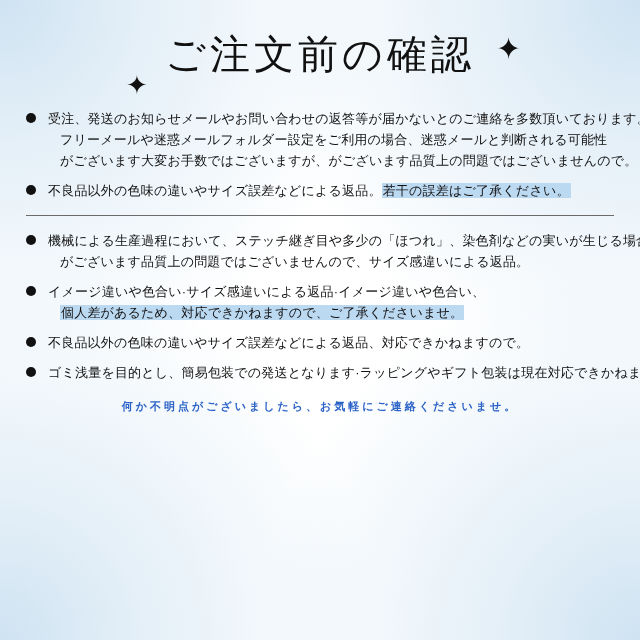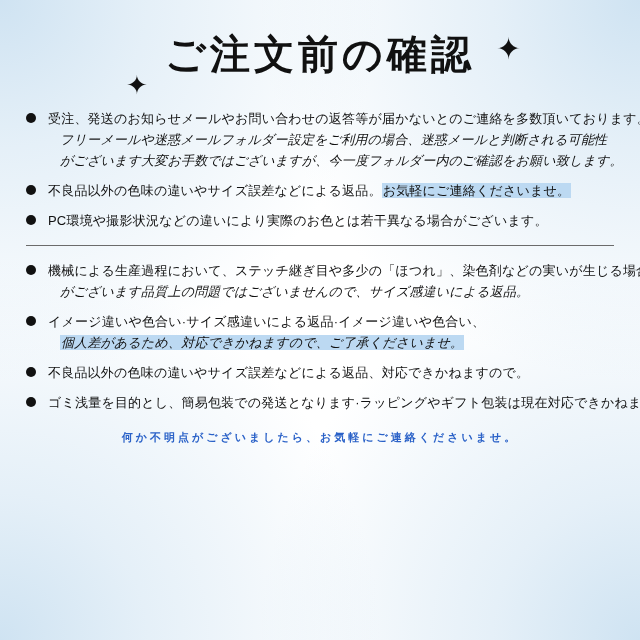--- a/index.html
+++ b/index.html
@@ -42,21 +42,21 @@
   .title-area {
     position: relative;
     height: 108px;
     display: flex;
     align-items: center;
     justify-content: center;
   }
   .title-text {
     font-family: "Liberation Serif", "DejaVu Serif", serif;
     font-size: 40px;
-    font-weight: bold;
+    font-weight: normal;
     letter-spacing: 4px;
     color: #111111;
     white-space: nowrap;
   }
   .sparkle {
     position: absolute;
     color: #111111;
     line-height: 1;
     user-select: none;
   }
@@ -83,21 +83,20 @@
   }
   .line {
     font-size: 13px;
     line-height: 1.62;
     color: #111111;
     letter-spacing: 0.2px;
     white-space: nowrap;
   }
   .line.indent {
     padding-left: 12px;
-    font-style: italic;
   }
   .hl {
     background: #bcd9f2;
     padding: 0 1px;
   }
 
   .divider {
     height: 1px;
     background: #6b6b6b;
     margin: 14px 12px 14px 12px;
@@ -128,32 +127,28 @@
       <span class="sparkle s2">✦</span>
       <h1 class="title-text">ご注文前の確認</h1>
     </div>
 
     <div class="block">
 
       <div class="item">
         <span class="bullet"></span>
         <div class="line">受注、発送のお知らせメールやお問い合わせの返答等が届かないとのご連絡を多数頂いております。</div>
         <div class="line indent">フリーメールや迷惑メールフォルダー設定をご利用の場合、迷惑メールと判断される可能性</div>
-        <div class="line indent">がございます大変お手数ではございますが、今一度フォルダー内のご確認をお願い致します。</div>
+        <div class="line indent">がございます大変お手数ではございますが、がございます品質上の問題ではございませんので。</div>
       </div>
 
       <div class="item">
         <span class="bullet"></span>
-        <div class="line"><span>不良品以外の色味の違いやサイズ誤差などによる返品。</span><span class="hl">お気軽にご連絡くださいませ。</span></div>
+        <div class="line"><span>不良品以外の色味の違いやサイズ誤差などによる返品。</span><span class="hl">若干の誤差はご了承ください。</span></div>
       </div>
 
-      <div class="item">
-        <span class="bullet"></span>
-        <div class="line">PC環境や撮影状況などの違いにより実際のお色とは若干異なる場合がございます。</div>
-      </div>
 
     </div>
 
     <div class="divider"></div>
 
     <div class="block">
 
       <div class="item">
         <span class="bullet"></span>
         <div class="line">機械による生産過程において、ステッチ継ぎ目や多少の「ほつれ」、染色剤などの実いが生じる場合</div>

